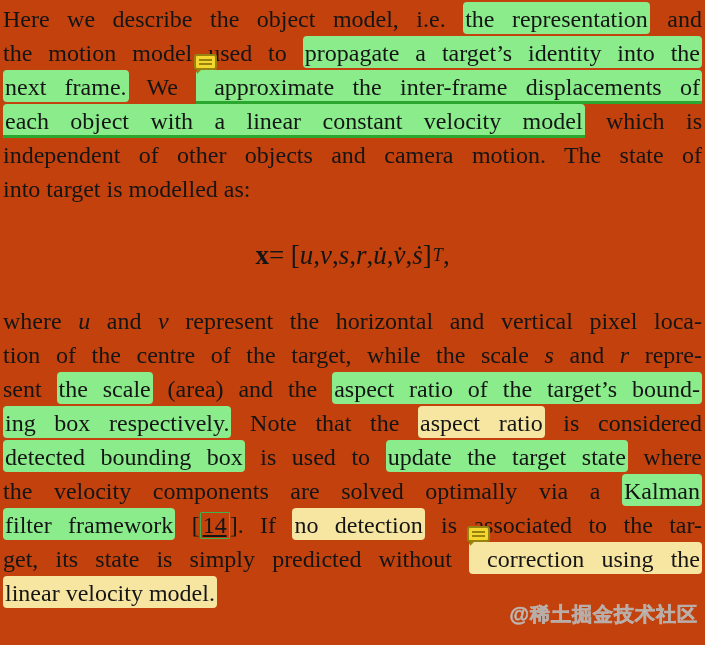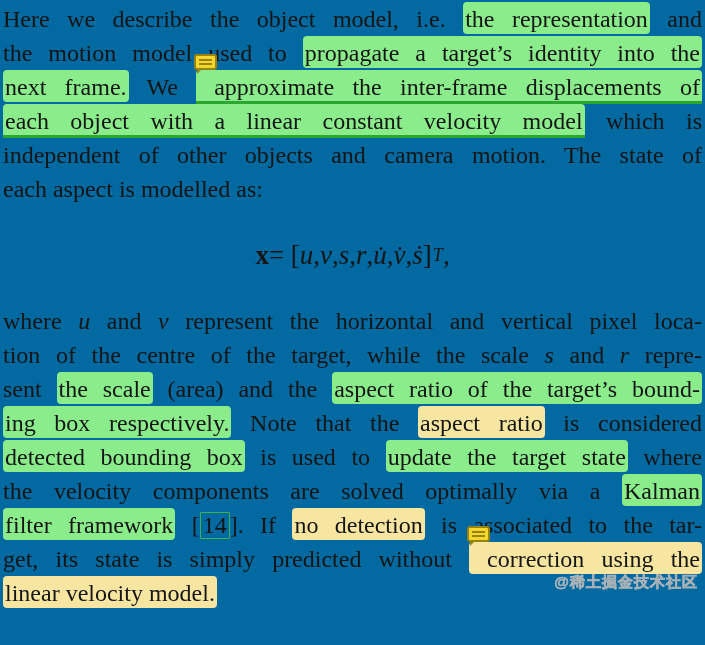--- a/index.html
+++ b/index.html
@@ -10,21 +10,21 @@
     --comment-fill:#f5d62e;
     --comment-border:#97830f;
     --text-color:#151515;
     --watermark-color:#c8c8c8;
   }
   html,body{margin:0;padding:0;background:#ffffff;}
   #page{
     position:relative;
     width:705px;height:645px;
     overflow:hidden;
-    background:#0369a1;
+    background:#c2410c;
     color:var(--text-color);
     font-family:"Liberation Serif", serif;
   }
   #content{padding:2px 3px 0 3px;}
   .para{margin:0;}
   .line{
     height:34px;
     line-height:34px;
     font-size:24px;
     text-align:justify;
@@ -41,20 +41,21 @@
   mark.y{background:var(--highlight-yellow);}
   mark.u{border-bottom:3px solid var(--underline-green);padding-bottom:1px;border-radius:4px 4px 0 0;}
   mark.rel{position:relative;padding-left:18px;}
   .it{font-style:italic;}
   .cite{
     display:inline-block;
     border:1.5px solid var(--citation-border);
     padding:0 2px;
     line-height:25px;
     border-radius:1px;
+    text-decoration:underline;
   }
   .eq{
     height:98px;
     display:flex;
     align-items:center;
     justify-content:center;
     font-size:27px;
   }
   .eq .bf{font-weight:bold;}
   .eq .it{font-style:italic;}
@@ -81,42 +82,42 @@
     content:"";
     position:absolute;
     left:1px;bottom:-6px;
     width:0;height:0;
     border:3px solid transparent;
     border-top-color:var(--comment-border);
     border-left-color:var(--comment-border);
   }
   .watermark{
     position:absolute;
-    top:573px;right:7px;
+    top:601px;right:7px;
     font-family:"Liberation Sans", sans-serif;
-    font-size:15px;
+    font-size:20px;
     font-weight:bold;
     letter-spacing:1px;
     color:var(--watermark-color);
     -webkit-text-stroke:0.6px #b9b9b9;
     opacity:0.9;
   }
 </style>
 </head>
 <body>
 
 <div id="page">
   <div id="content">
       <div class="para">
         <div class="line"><span>Here we describe the object model, i.e. </span><mark class="g">the representation</mark><span> and</span></div>
         <div class="line"><span>the motion model used to </span><mark class="g">propagate a target’s identity into the</mark></div>
         <div class="line"><mark class="g">next frame.</mark><span> We </span><mark class="g u rel">approximate the inter-frame displacements of<span class="comment-icon"></span></mark></div>
         <div class="line"><mark class="g u">each object with a linear constant velocity model</mark><span> which is</span></div>
         <div class="line"><span>independent of other objects and camera motion. The state of</span></div>
-        <div class="line last"><span>each aspect is modelled as:</span></div>
+        <div class="line last"><span>into target is modelled as:</span></div>
       </div>
       <div class="eq">
         <span class="bf">x</span>
         <span> = [</span>
         <span class="it">u</span>
         <span>, </span>
         <span class="it">v</span>
         <span>, </span>
         <span class="it">s</span>
         <span>, </span>

